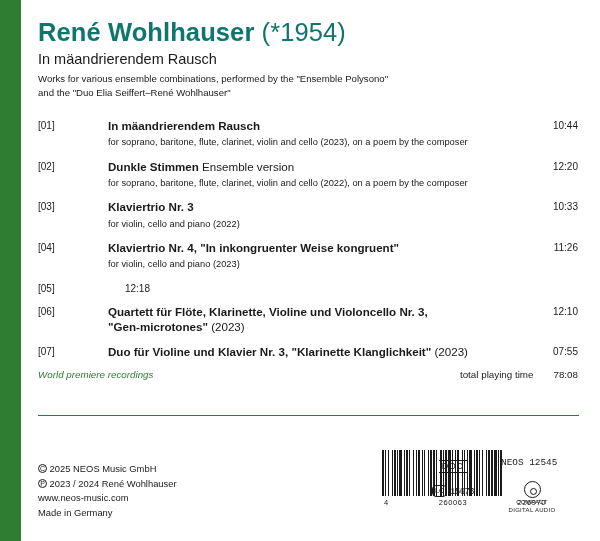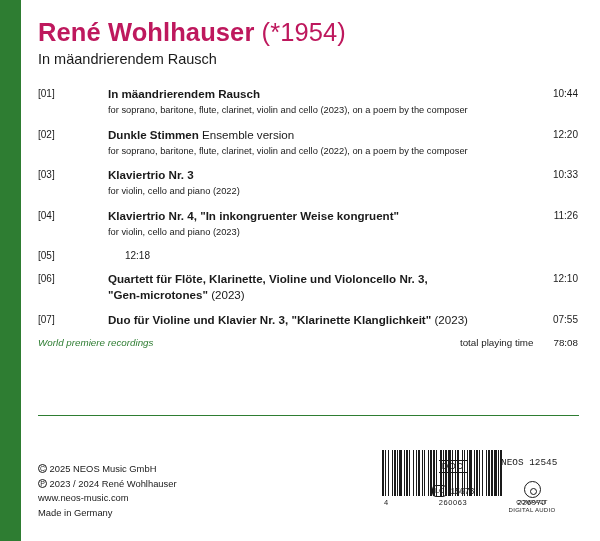--- a/index.html
+++ b/index.html
@@ -33,21 +33,21 @@
     left: 38px;
     top: 0;
     width: 548px;
     height: 541px;
   }
 
   
   .composer {
     margin-top: 18px;
     font-size: 25.5px;
-    color: #be185d;
+    color: #0f766e;
     letter-spacing: 0.1px;
     white-space: nowrap;
   }
   .composer .name { font-weight: bold; }
   .composer .years { font-weight: normal; }
 
   .album-title {
     margin-top: 4px;
     font-size: 14.5px;
     color: #1a1a1a;
@@ -276,20 +276,24 @@
 
   <div class="content">
 
     <div class="composer">
       <span class="name">René Wohlhauser</span>
       <span class="years">(*1954)</span>
     </div>
 
     <div class="album-title">In mäandrierendem Rausch</div>
 
+    <div class="subline">
+      <div>Works for various ensemble combinations, performed by the "Ensemble Polysono"</div>
+      <div>and the "Duo Elia Seiffert–René Wohlhauser"</div>
+    </div>
 
     <div class="tracks">
 
       <div class="track">
         <div class="num">[01]</div>
         <div class="body">
           <div class="t-title">In mäandrierendem Rausch</div>
           <div class="t-sub">for soprano, baritone, flute, clarinet, violin and cello (2023), on a poem by the composer</div>
         </div>
         <div class="time">10:44</div>

